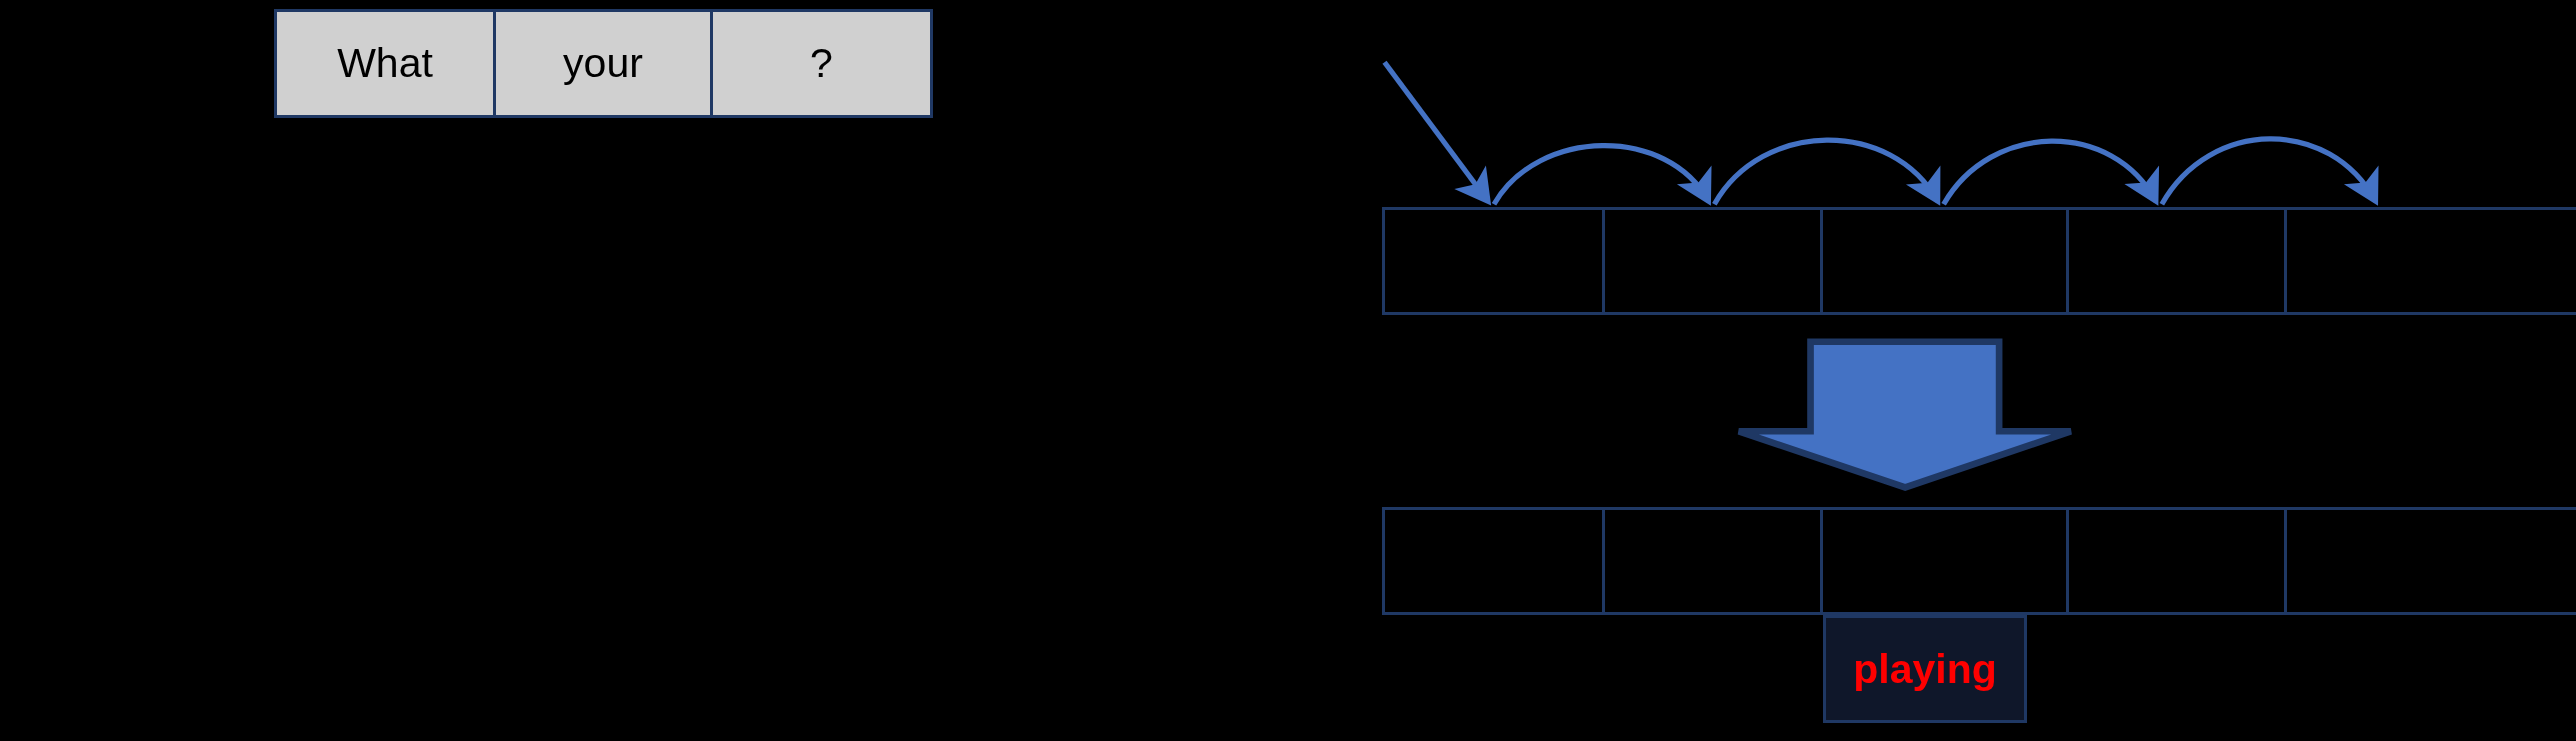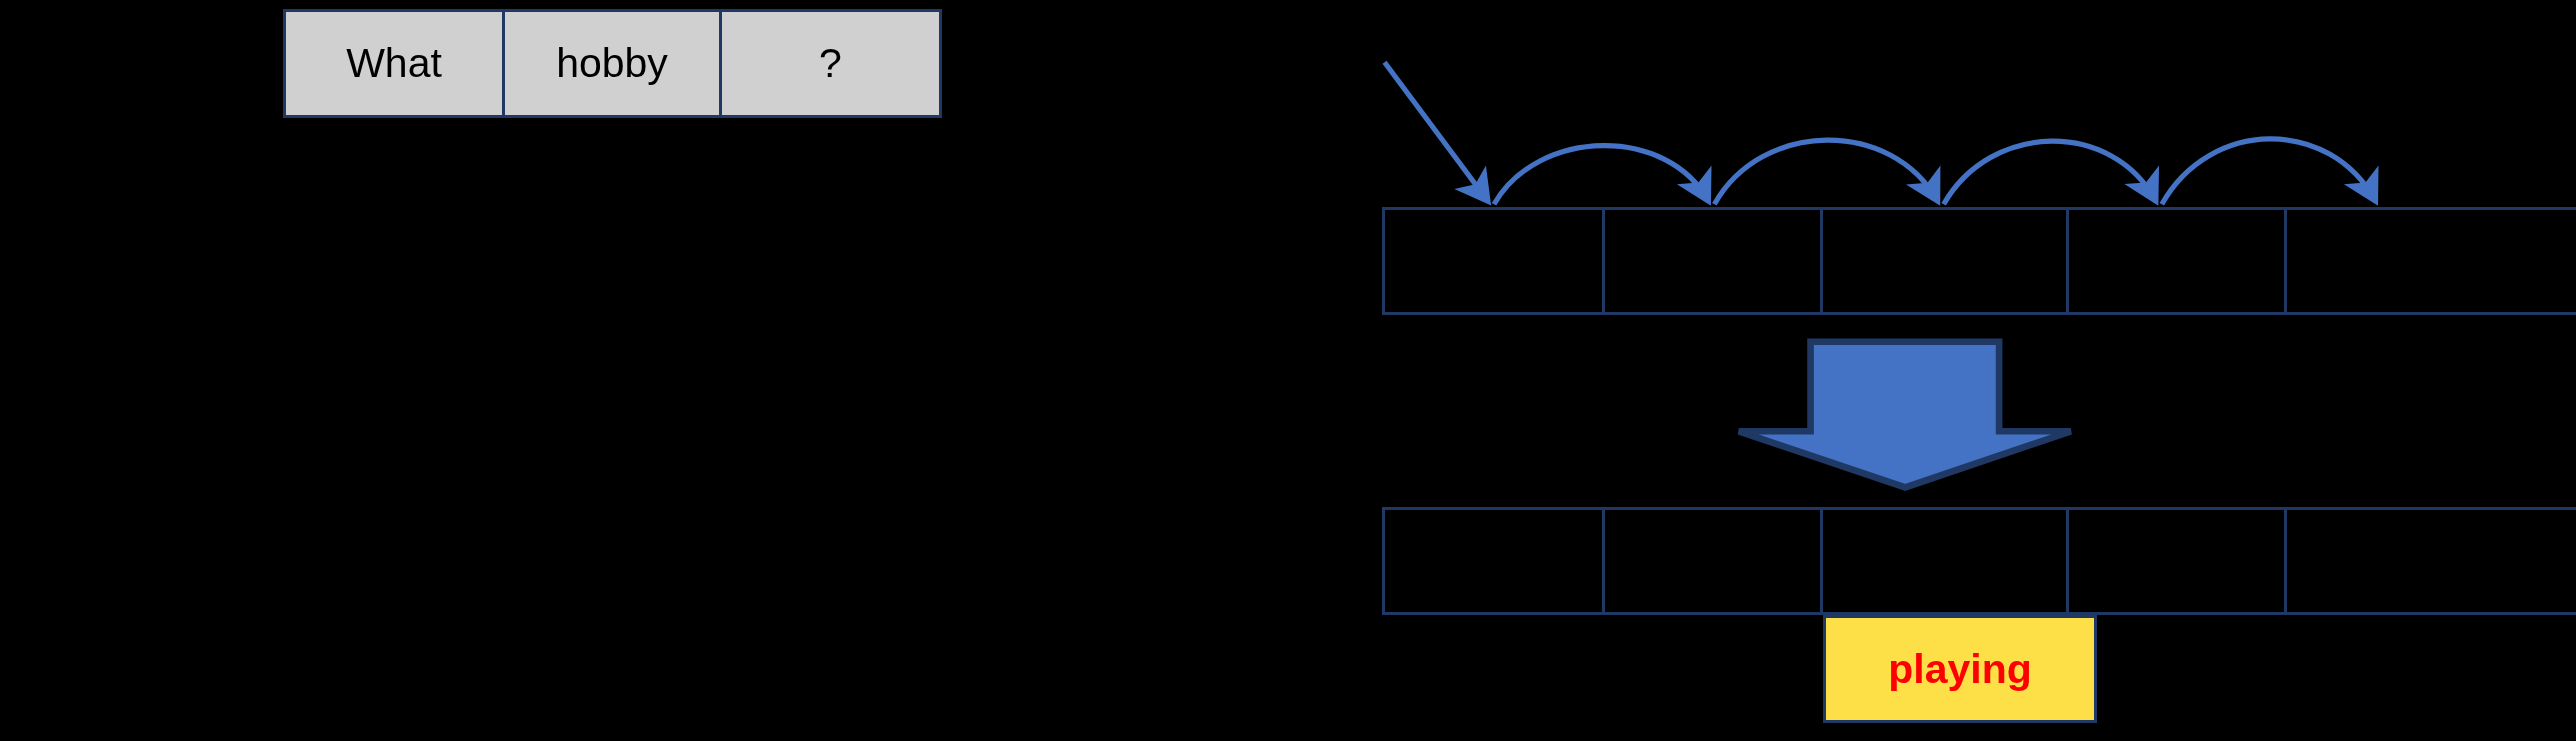--- a/index.html
+++ b/index.html
@@ -30,21 +30,21 @@
     justify-content: center;
     border: 3px solid #1F3864;
     margin-right: -3px;
     font-size: 40px;
     line-height: 1;
     white-space: nowrap;
   }
 
   
   #input-table {
-    left: 283px;
+    left: 274px;
     top: 9px;
     height: 99px;
   }
   #input-table .cell {
     background: #D0D0D0;
     color: #000000;
     height: 109px;
     font-size: 41px;
   }
 
@@ -63,25 +63,25 @@
     left: 1382px;
     top: 507px;
     height: 108px;
   }
 
   
   #output-token-cell {
     position: absolute;
     left: 1823px;
     top: 615px;
-    width: 274px;
+    width: 204px;
     height: 108px;
     box-sizing: border-box;
     border: 3px solid #1F3864;
-    background: #fde047;
+    background: #0f172a;
     display: flex;
     align-items: center;
     justify-content: center;
     color: #FF0000;
     font-weight: bold;
     font-size: 41px;
     line-height: 1;
   }
 
   
@@ -97,21 +97,21 @@
 </head>
 <body>
 
 <div id="stage">
 
   <div class="grid-row" id="input-table">
     <div class="cell" style="width:222px">
       <span>What</span>
     </div>
     <div class="cell" style="width:220px">
-      <span>hobby</span>
+      <span>your</span>
     </div>
     <div class="cell" style="width:223px">
       <span>?</span>
     </div>
   </div>
 
   <div class="grid-row dark-table" id="middle-table">
     <div class="cell" style="width:223px">
       <span></span>
     </div>

